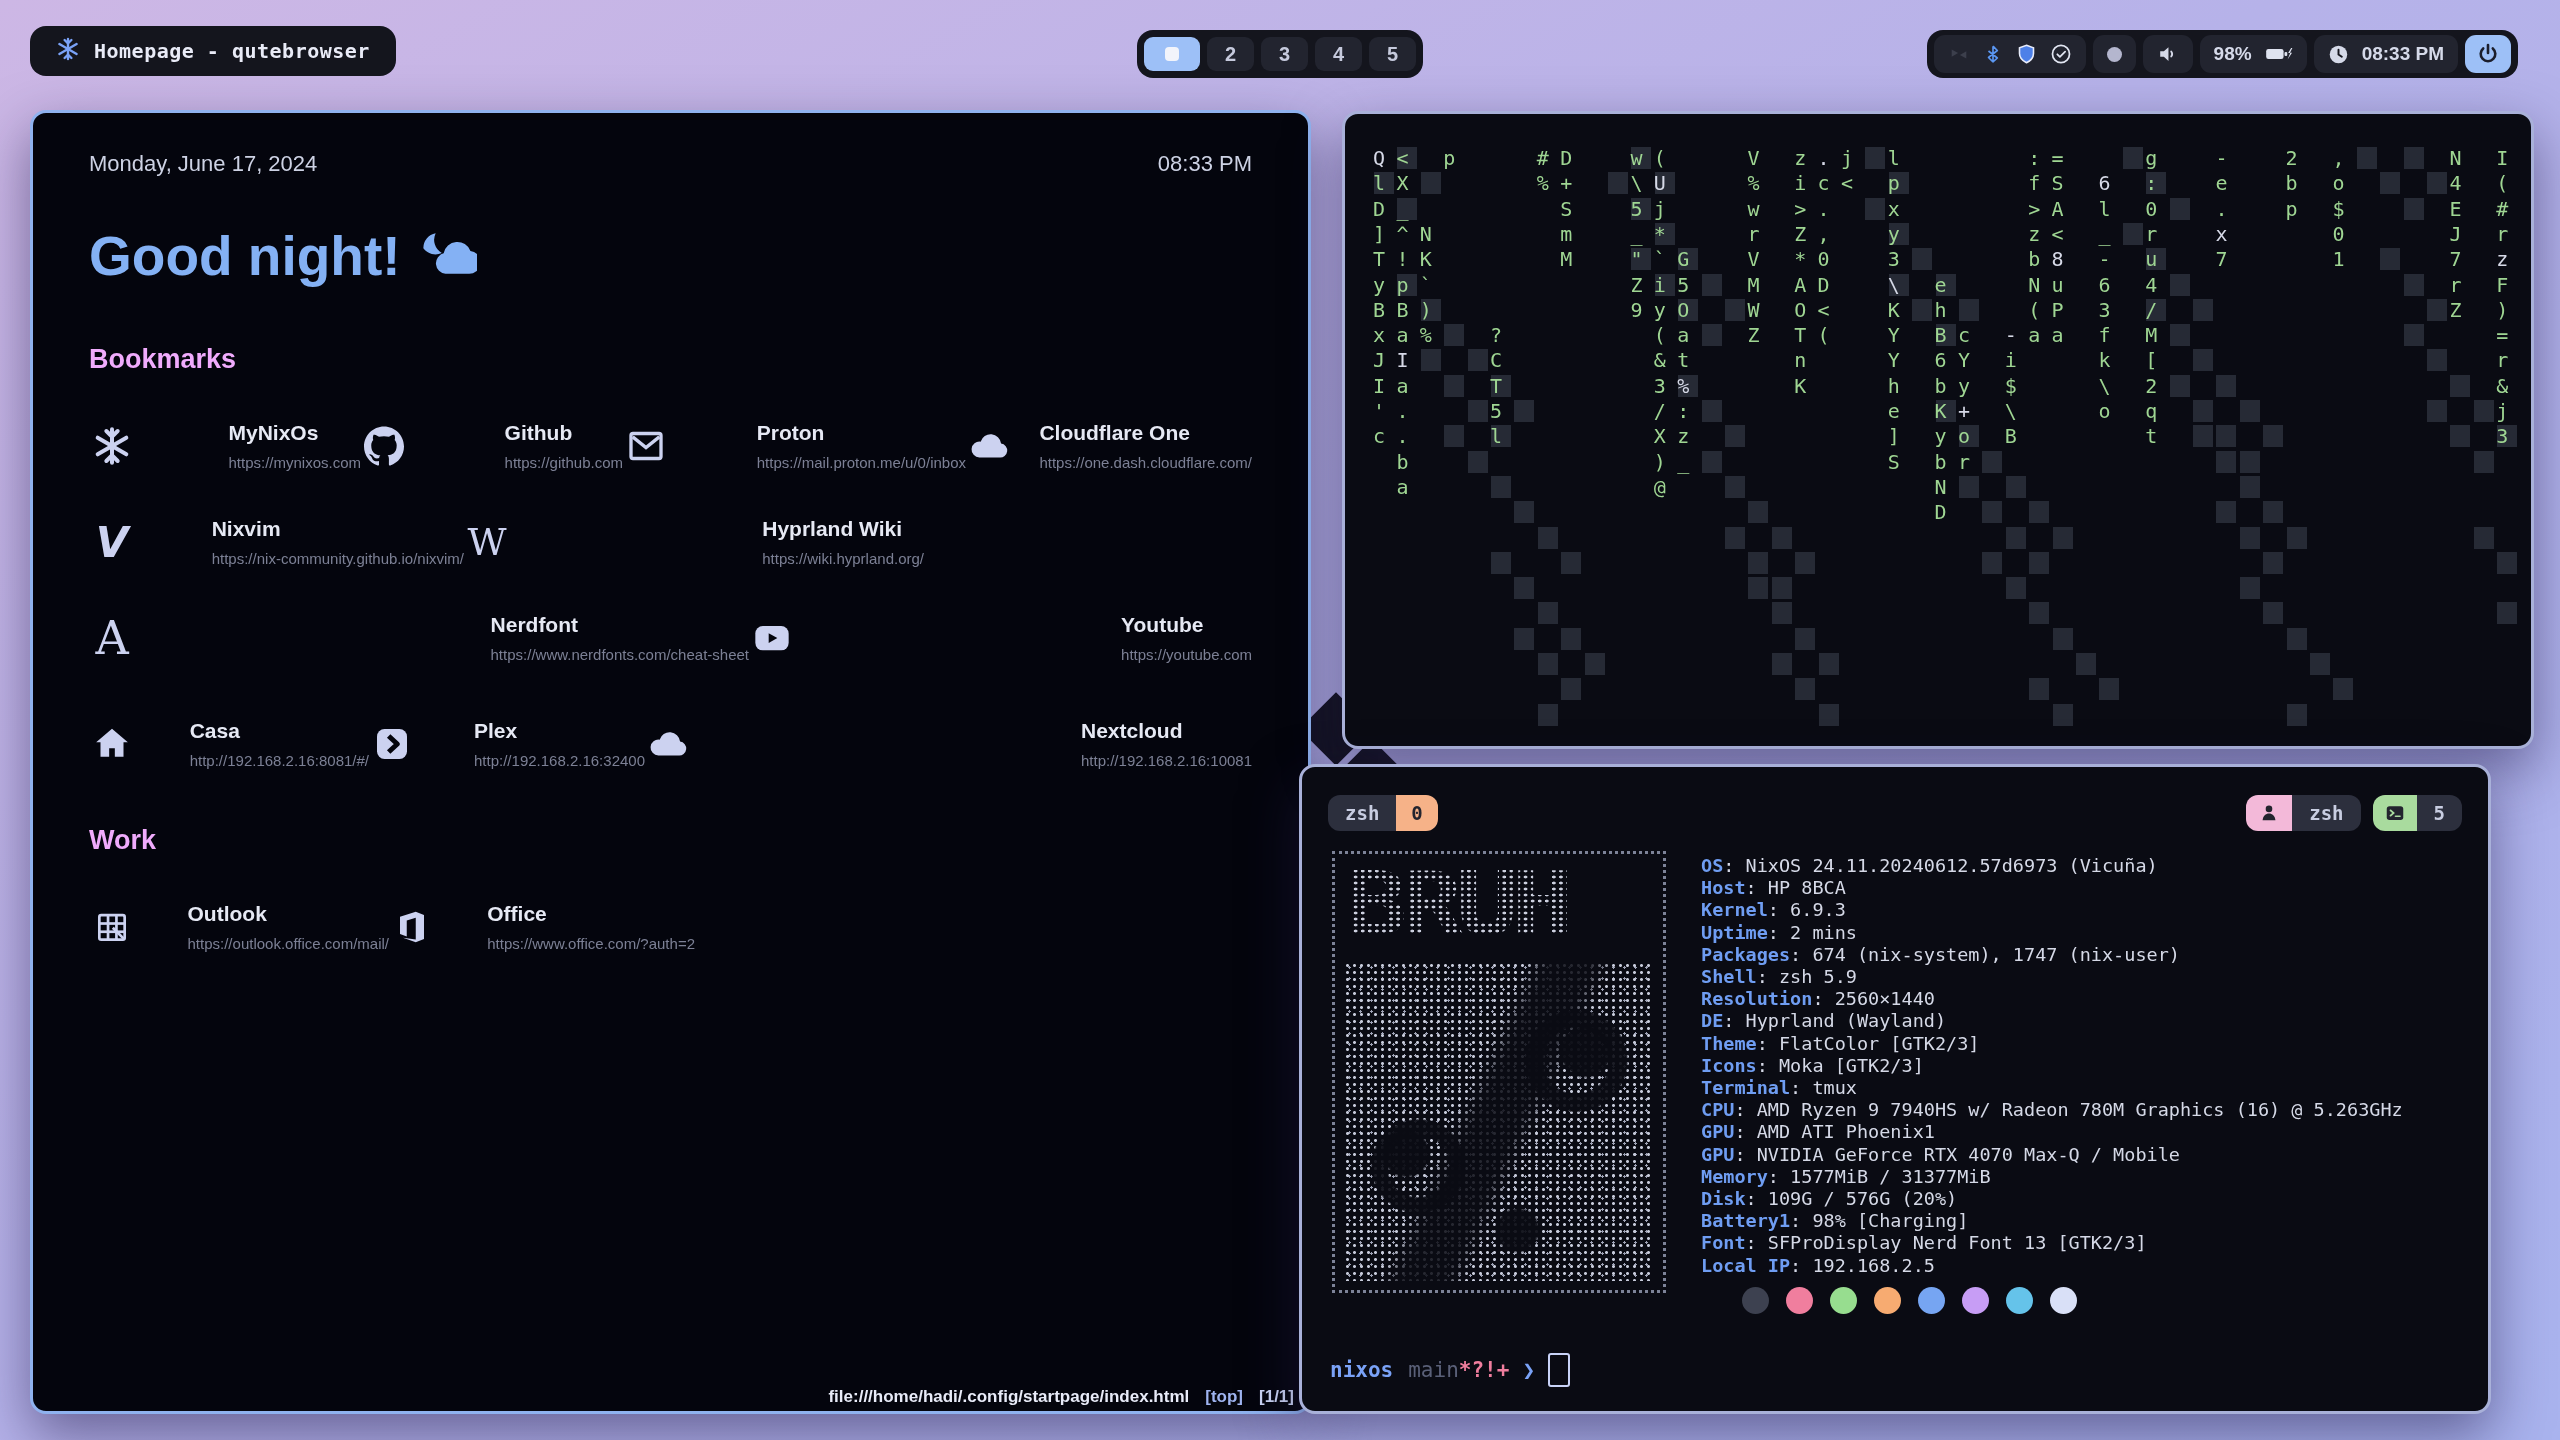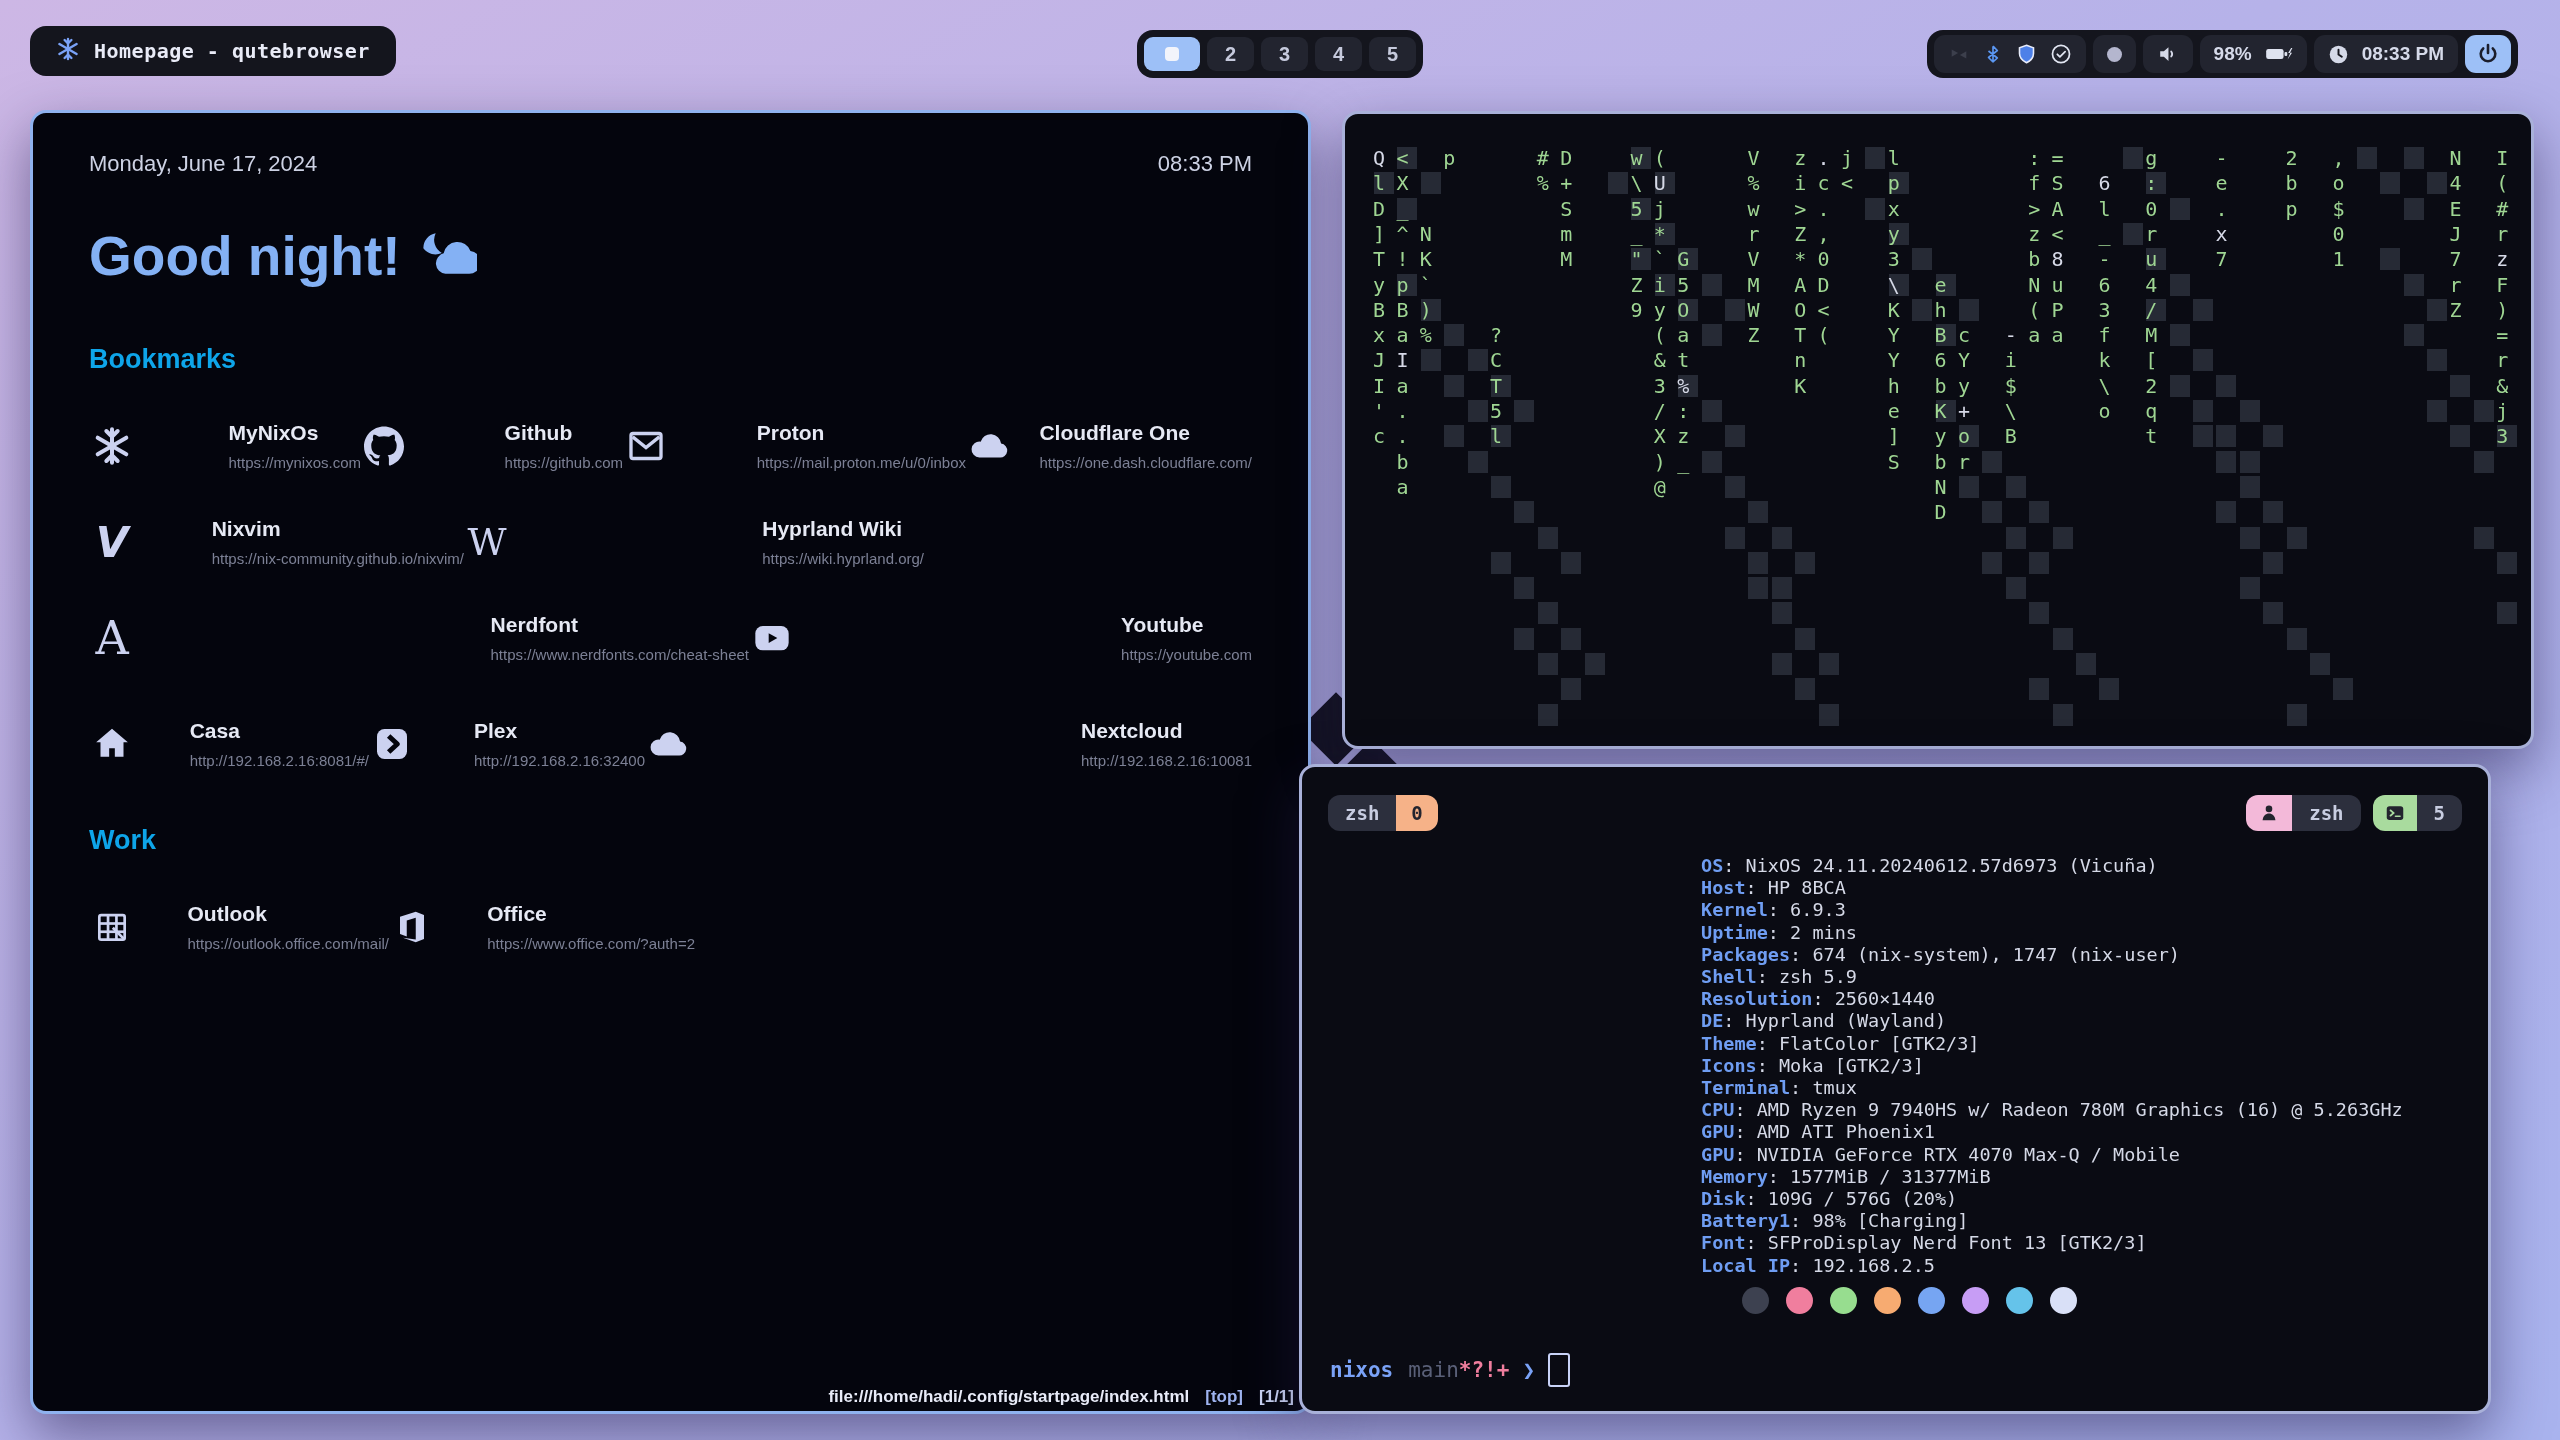--- a/index.html
+++ b/index.html
@@ -34,21 +34,21 @@
   .term{background:#0a0b13;border:3px solid var(--border-lavender,#a9b1d9);}
   .matrixwin{left:1342px;top:111px;width:1186px;height:632px;}
   .fetchwin{left:1299px;top:764px;width:1186px;height:644px;}
 
   
   .bcontent{padding:38px 56px 0;}
   .date-row{display:flex;justify-content:space-between;font:400 22px "Liberation Sans",sans-serif;color:#cdd2e4;}
   .greeting{margin-top:46px;font:700 55px "Liberation Sans",sans-serif;color:#84b1f4;display:flex;align-items:center;gap:18px;}
   .greeting svg{margin-top:8px;}
   .section{margin-top:56px;}
-  .sec-title{font:700 27px "Liberation Sans",sans-serif;color:#0ea5e9;}
+  .sec-title{font:700 27px "Liberation Sans",sans-serif;color:#f0abfc;}
   .bm-row{display:grid;margin-top:46px;}
   .r-b1{grid-template-columns:272px 262px 343px 1fr;}
   .r-b2{grid-template-columns:375px 460px 1fr;}
   .r-b3{grid-template-columns:660px 1fr;}
   .r-home{grid-template-columns:280px 276px 1fr;}
   .r-work{grid-template-columns:300px 306px 1fr;}
   .bm-item{display:flex;gap:20px;align-items:center;cursor:pointer;justify-content:space-between;}
   .bm-icon{width:46px;height:46px;flex:0 0 46px;display:flex;align-items:center;justify-content:center;color:#ccd2f0;}
   .glyph-v{font:italic 700 42px "DejaVu Sans",sans-serif;}
   .glyph-w{font:400 38px "DejaVu Serif",serif;}
@@ -758,20 +758,24 @@
             <svg viewBox="0 0 24 24" width="22" height="22">
                 <rect x="3" y="4.5" width="18" height="15" rx="3" fill="#23242e"></rect>
             <path d="M7 9l3.5 3L7 15m5.5.5h5" stroke="#a9db9e" stroke-width="1.8" fill="none" stroke-linecap="round"></path>
               </svg>
           </span>
           <span class="tseg">5</span>
         </div>
       </div>
     </div>
 
+    <div class="bruh-box">
+      <div class="bruh-title">BRUH</div>
+      <div class="bruh-noise"></div>
+    </div>
 
     <div class="finfo" id="finfo"><div><span class="fk">OS</span><span>: NixOS 24.11.20240612.57d6973 (Vicuña)</span></div><div><span class="fk">Host</span><span>: HP 8BCA</span></div><div><span class="fk">Kernel</span><span>: 6.9.3</span></div><div><span class="fk">Uptime</span><span>: 2 mins</span></div><div><span class="fk">Packages</span><span>: 674 (nix-system), 1747 (nix-user)</span></div><div><span class="fk">Shell</span><span>: zsh 5.9</span></div><div><span class="fk">Resolution</span><span>: 2560×1440</span></div><div><span class="fk">DE</span><span>: Hyprland (Wayland)</span></div><div><span class="fk">Theme</span><span>: FlatColor [GTK2/3]</span></div><div><span class="fk">Icons</span><span>: Moka [GTK2/3]</span></div><div><span class="fk">Terminal</span><span>: tmux</span></div><div><span class="fk">CPU</span><span>: AMD Ryzen 9 7940HS w/ Radeon 780M Graphics (16) @ 5.263GHz</span></div><div><span class="fk">GPU</span><span>: AMD ATI Phoenix1</span></div><div><span class="fk">GPU</span><span>: NVIDIA GeForce RTX 4070 Max-Q / Mobile</span></div><div><span class="fk">Memory</span><span>: 1577MiB / 31377MiB</span></div><div><span class="fk">Disk</span><span>: 109G / 576G (20%)</span></div><div><span class="fk">Battery1</span><span>: 98% [Charging]</span></div><div><span class="fk">Font</span><span>: SFProDisplay Nerd Font 13 [GTK2/3]</span></div><div><span class="fk">Local IP</span><span>: 192.168.2.5</span></div></div>
     <div class="palette" id="palette">
         <div class="pdot" style="background: rgb(61, 65, 80);"></div>
         <div class="pdot" style="background: rgb(240, 126, 158);"></div>
         <div class="pdot" style="background: rgb(151, 221, 143);"></div>
         <div class="pdot" style="background: rgb(247, 171, 113);"></div>
         <div class="pdot" style="background: rgb(118, 165, 242);"></div>
         <div class="pdot" style="background: rgb(199, 157, 245);"></div>
         <div class="pdot" style="background: rgb(101, 195, 234);"></div>

